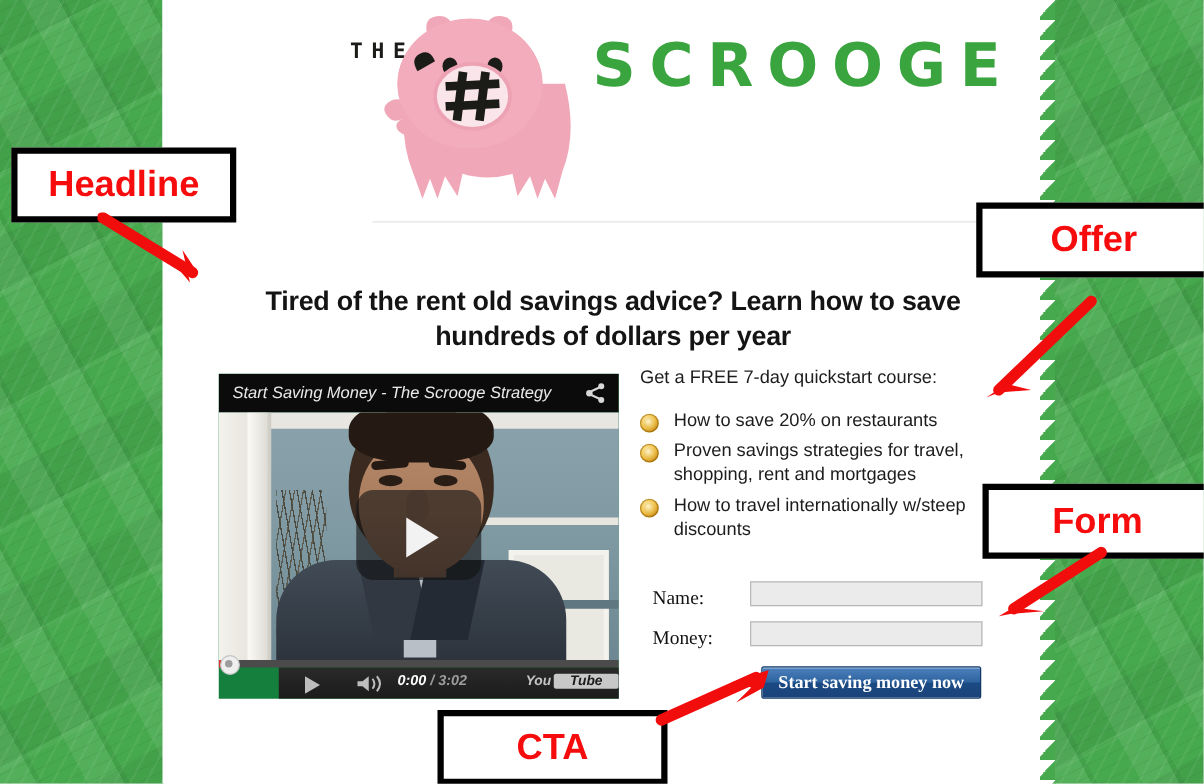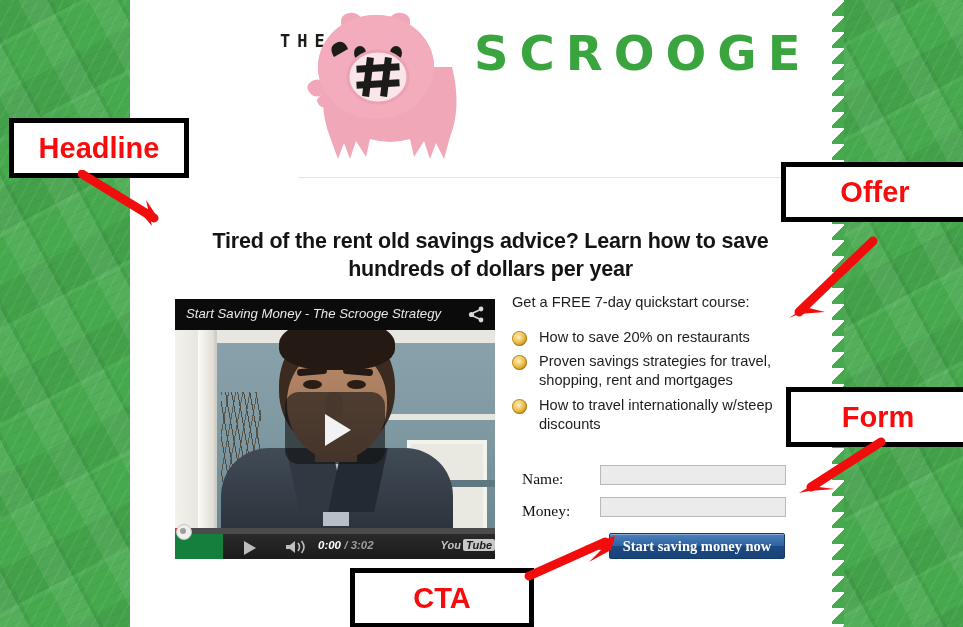--- a/index.html
+++ b/index.html
@@ -112,21 +112,21 @@
   #video-scrub-dot{position:absolute;left:5px;top:229px;width:6px;height:6px;border-radius:50%;background:#9d9d9d;}
   #video-controls{position:absolute;left:0;top:235px;width:320px;height:25px;
     background:linear-gradient(180deg,#2a2a2a 0%,#1b1b1b 100%);margin-left:48px;}
   #ctrl-play{position:absolute;left:21px;top:7px;width:0;height:0;
     border-left:12px solid #bdbdbd;border-top:7px solid transparent;border-bottom:7px solid transparent;}
   #ctrl-vol{position:absolute;left:62px;top:6px;width:22px;height:14px;}
   #ctrl-time{position:absolute;left:95px;top:5px;font-size:11.5px;color:#9e9e9e;font-weight:bold;
     font-family:"Liberation Sans",sans-serif;white-space:nowrap;}
   #ctrl-time .cur{color:#fff;}
   #ctrl-yt{position:absolute;right:48px;top:5px;font-size:11px;color:#c4c4c4;font-weight:bold;}
-  #ctrl-yt .tube{background:#c8c8c8;color:#1b1b1b;padding:0 3px;border-radius:2px;margin-left:2px;}
+  #ctrl-yt .tube{background:#c8c8c8;color:#1b1b1b;padding:0 13px;border-radius:2px;margin-left:2px;}
   #ctrl-fs{position:absolute;right:14px;top:7px;width:16px;height:13px;}
   .fsc{position:absolute;width:6px;height:5px;border:2px solid #bdbdbd;}
   .fs1{left:0;top:0;border-right:0;border-bottom:0;}
   .fs2{right:0;top:0;border-left:0;border-bottom:0;}
   .fs3{left:0;bottom:0;border-right:0;border-top:0;}
   .fs4{right:0;bottom:0;border-left:0;border-top:0;}
 
   
   #offer{position:absolute;left:512px;top:293px;width:290px;}
   #offer-lead{font-size:14.6px;color:#1c1c1c;line-height:1.3;}

